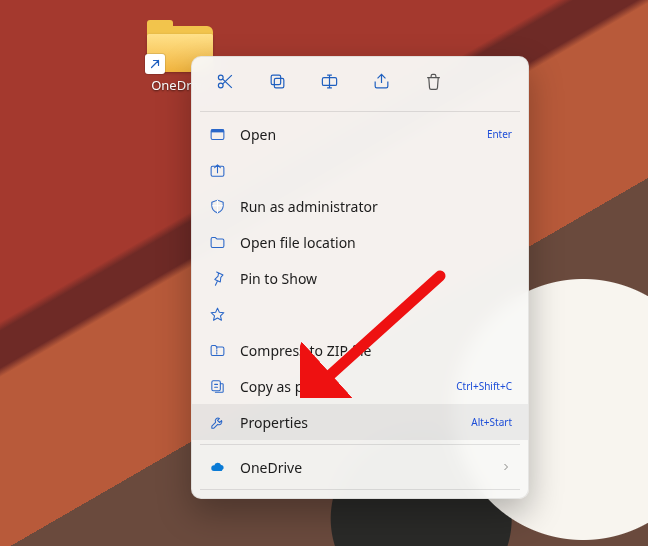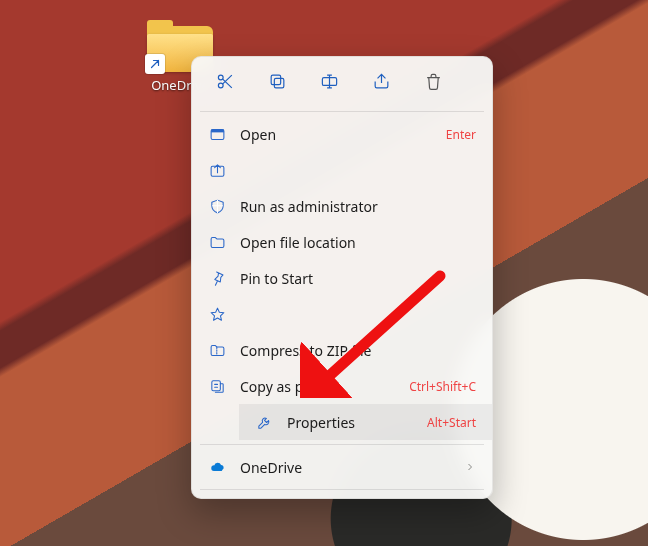--- a/index.html
+++ b/index.html
@@ -27,46 +27,46 @@
     background:linear-gradient(180deg,#ffe18a,#f3b63f); border-radius:2px 2px 4px 4px;
     box-shadow:0 1px 3px rgba(0,0,0,.25); }
   .shortcut-arrow {
     position:absolute; left:-2px; bottom:-2px; width:20px; height:20px; background:#fff; border-radius:3px;
     display:flex; align-items:center; justify-content:center;
     box-shadow:0 0 0 1px rgba(0,0,0,.1);
   }
   .shortcut-arrow svg { width:12px; height:12px; }
   
   .context-menu {
-    position:absolute; left:191px; top:56px; width:302px;
+    position:absolute; left:191px; top:56px; width:338px;
     background:rgba(248,248,246,.96); backdrop-filter:blur(8px);
     border:1px solid rgba(0,0,0,.08); border-radius:10px;
     box-shadow:0 14px 34px rgba(0,0,0,.28);
     padding:6px 0 4px;
     color:#222;
   }
   .action-row {
     display:flex; gap:18px; padding:6px 16px 8px; justify-content:flex-start;
   }
   .action-btn {
     width:34px; height:30px; display:flex; align-items:center; justify-content:center;
     border-radius:6px;
   }
   .action-btn svg { width:19px; height:19px; stroke:#1f5fbf; fill:none; stroke-width:1.5; }
   .sep { height:1px; background:rgba(0,0,0,.10); margin:4px 8px; }
   .menu-item {
     display:flex; align-items:center; gap:14px;
     padding:0 16px; height:36px; font-size:14px; color:#1c1c1c;
     position:relative;
   }
-  .menu-item.hover { background:rgba(0,0,0,.055);margin-left:47px; }
+  .menu-item.hover { background:rgba(0,0,0,.055); }
   .menu-item .mi-icon { width:18px; height:18px; flex:0 0 18px; display:flex; align-items:center; justify-content:center; }
   .menu-item .mi-icon svg { width:17px; height:17px; stroke:#2a67c9; fill:none; stroke-width:1.5; stroke-linecap:round; stroke-linejoin:round; }
   .menu-item .mi-label { flex:1 1 auto; }
-  .menu-item .mi-accel { font-size:12px; color:#ef4444; }
+  .menu-item .mi-accel { font-size:10px; color:#1d4ed8; }
   .menu-item .mi-chevron svg { width:12px; height:12px; stroke:#7a7a78; fill:none; stroke-width:1.8; }
   .onedrive-cloud { fill:#0a7bd6; stroke:none !important; }
   
   .annot-arrow { position:absolute; left:300px; top:268px; width:160px; height:130px; pointer-events:none; }
 </style>
 </head>
 <body>
 
 <div class="desktop">
 
@@ -170,21 +170,21 @@
       </span>
       <span class="mi-label">Open file location</span>
     </div>
 
     <div class="menu-item">
       <span class="mi-icon">
         <svg viewBox="0 0 24 24">
             <path d="M14 3l7 7-4 2-3 6-3-3-5 5 5-5-3-3 6-3 2-4z" transform="rotate(-20 12 12)"></path>
           </svg>
       </span>
-      <span class="mi-label">Pin to Start</span>
+      <span class="mi-label">Pin to Show</span>
     </div>
 
     <div class="menu-item">
       <span class="mi-icon">
         <svg viewBox="0 0 24 24">
             <path d="M12 3l2.6 5.9 6.4.6-4.8 4.3 1.4 6.3L12 17l-5.6 3.1 1.4-6.3L3 9.5l6.4-.6L12 3z"></path>
           </svg>
       </span>
     </div>
 

